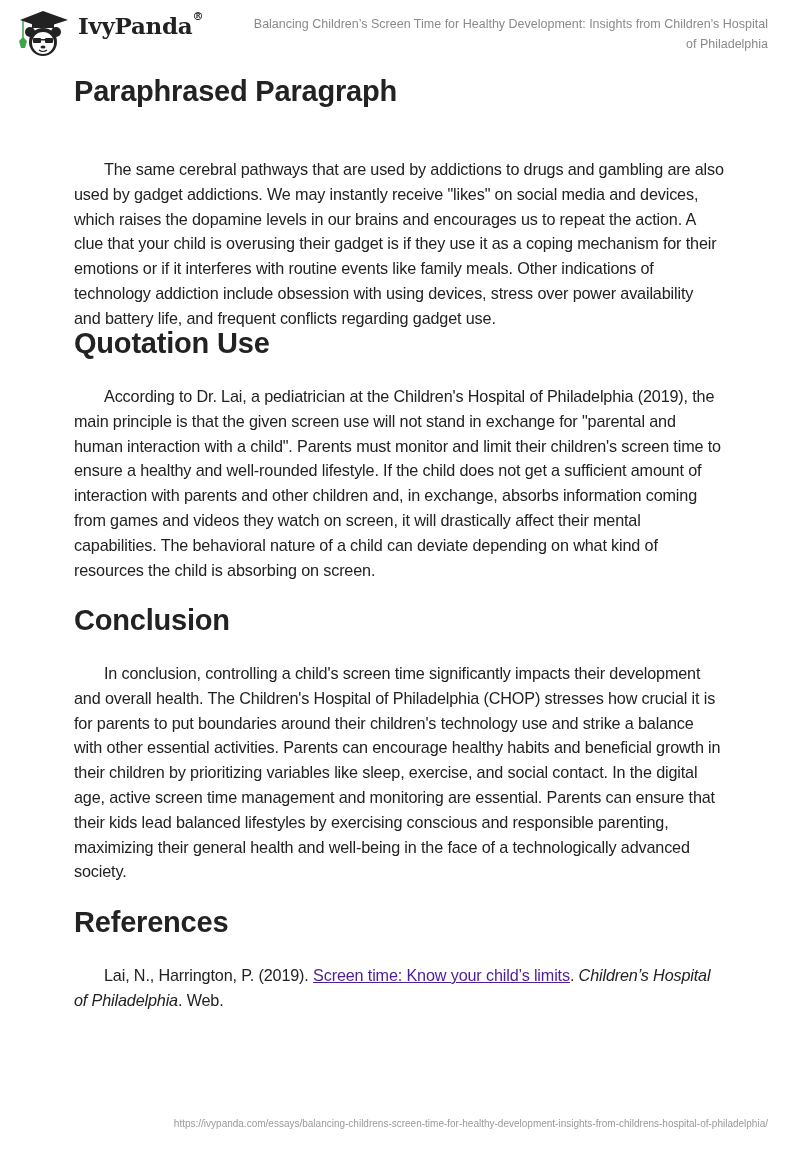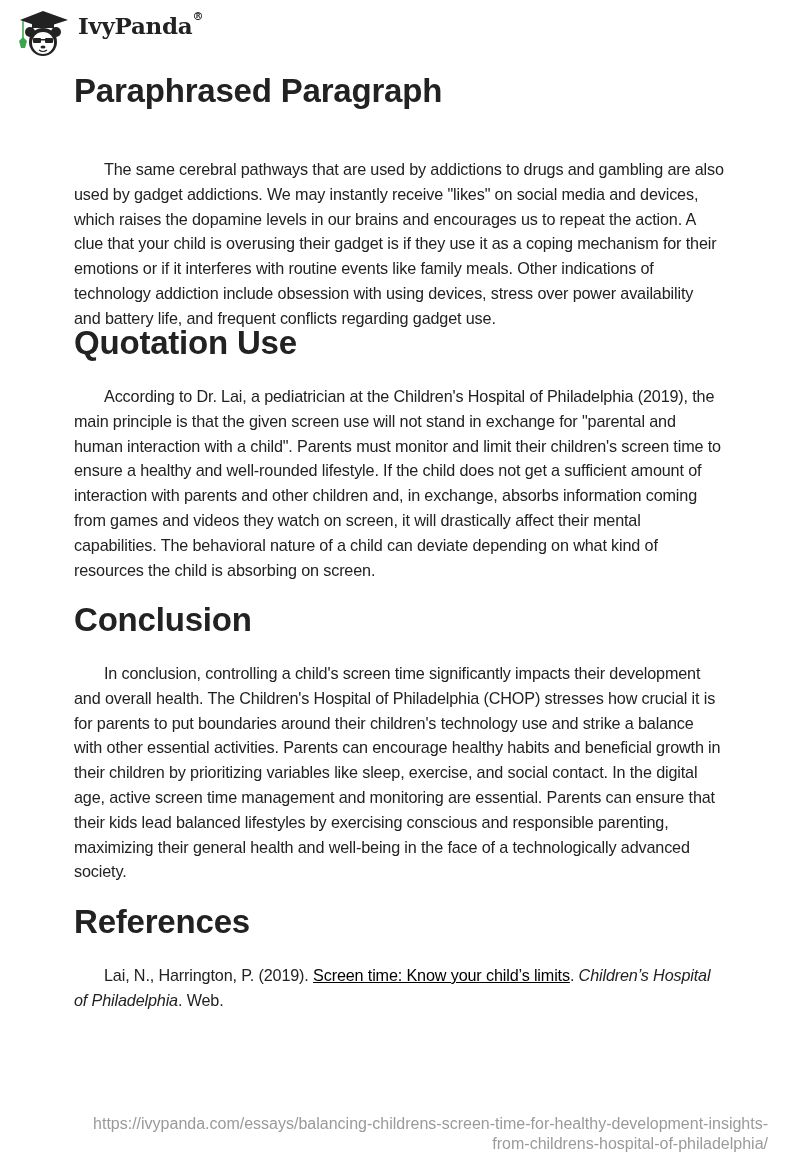--- a/index.html
+++ b/index.html
@@ -14,39 +14,39 @@
     font-family: "DejaVu Serif", "Liberation Serif", serif; font-weight: bold;
     font-size: 23px; color: #222; margin-left: 4px; margin-top: 4px; letter-spacing: -0.3px;
   }
   .logo-text sup { font-size: 11px; vertical-align: top; position: relative; top: -2px; }
   .header-title {
     position: absolute; right: 32px; top: 14px; width: 520px; text-align: right;
     font-size: 12.5px; line-height: 20px; color: #8a8a8a;
   }
   .content { position: absolute; left: 74px; top: 70px; width: 650px; }
   h2 {
-    font-size: 33px; font-weight: bold; color: #222; margin: 0; line-height: 42px;
+    font-size: 29px; font-weight: bold; color: #222; margin: 0; line-height: 42px;
     letter-spacing: -0.2px;
   }
   p {
     font-size: 16.2px; line-height: 24.8px; margin: 0; color: #222;
     text-indent: 30px; letter-spacing: -0.15px;
   }
   .sec1-h { position: absolute; top: 0; }
   .sec1-p { position: absolute; top: 62px; margin-top: 25px; }
   .sec2-h { position: absolute; top: 252px; text-align: right; }
   .sec2-p { position: absolute; top: 314px; }
   .sec3-h { position: absolute; top: 529px; }
   .sec3-p { position: absolute; top: 591px; }
   .sec4-h { position: absolute; top: 831px; }
   .sec4-p { position: absolute; top: 893px; }
-  a.ref-link { color: #000000; text-decoration: underline; }
+  a.ref-link { color: #4c1d95; text-decoration: underline; }
   .footer-url {
     position: absolute; right: 32px; top: 1114px; width: 700px; text-align: right;
-    font-size: 16px; line-height: 20px; color: #9a9a9a;
+    font-size: 10px; line-height: 20px; color: #9a9a9a;
   }
 </style>
 </head>
 <body>
 
 <div class="header">
   <div class="logo">
     <svg viewBox="0 0 62 50">
 
       <polygon points="8,12 31,3 56,12 31,20" fill="#222"></polygon>
@@ -59,20 +59,21 @@
       <circle cx="31" cy="34" r="14" fill="#222"></circle>
       <circle cx="31" cy="35" r="11" fill="#fff"></circle>
       <rect x="21" y="30" width="8" height="5" rx="1" fill="#222"></rect>
       <rect x="33" y="30" width="8" height="5" rx="1" fill="#222"></rect>
       <rect x="28" y="31" width="6" height="1.5" fill="#222"></rect>
       <ellipse cx="31" cy="39" rx="2.5" ry="1.6" fill="#222"></ellipse>
       <path d="M27 42 Q31 45 35 42" stroke="#222" stroke-width="1.2" fill="none"></path>
     </svg>
     <span class="logo-text"><span>IvyPanda</span><sup>®</sup></span>
   </div>
+  <div class="header-title">Balancing Children’s Screen Time for Healthy Development: Insights from Children's Hospital of Philadelphia</div>
 </div>
 
 <div class="content">
   <h2 class="sec1-h">Paraphrased Paragraph</h2>
   <p class="sec1-p">The same cerebral pathways that are used by addictions to drugs and gambling are also used by gadget addictions. We may instantly receive "likes" on social media and devices, which raises the dopamine levels in our brains and encourages us to repeat the action. A clue that your child is overusing their gadget is if they use it as a coping mechanism for their emotions or if it interferes with routine events like family meals. Other indications of technology addiction include obsession with using devices, stress over power availability and battery life, and frequent conflicts regarding gadget use.</p>
 
   <h2 class="sec2-h">Quotation Use</h2>
   <p class="sec2-p">According to Dr. Lai, a pediatrician at the Children's Hospital of Philadelphia (2019), the main principle is that the given screen use will not stand in exchange for "parental and human interaction with a child". Parents must monitor and limit their children's screen time to ensure a healthy and well-rounded lifestyle. If the child does not get a sufficient amount of interaction with parents and other children and, in exchange, absorbs information coming from games and videos they watch on screen, it will drastically affect their mental capabilities. The behavioral nature of a child can deviate depending on what kind of resources the child is absorbing on screen.</p>
 
   <h2 class="sec3-h">Conclusion</h2>

